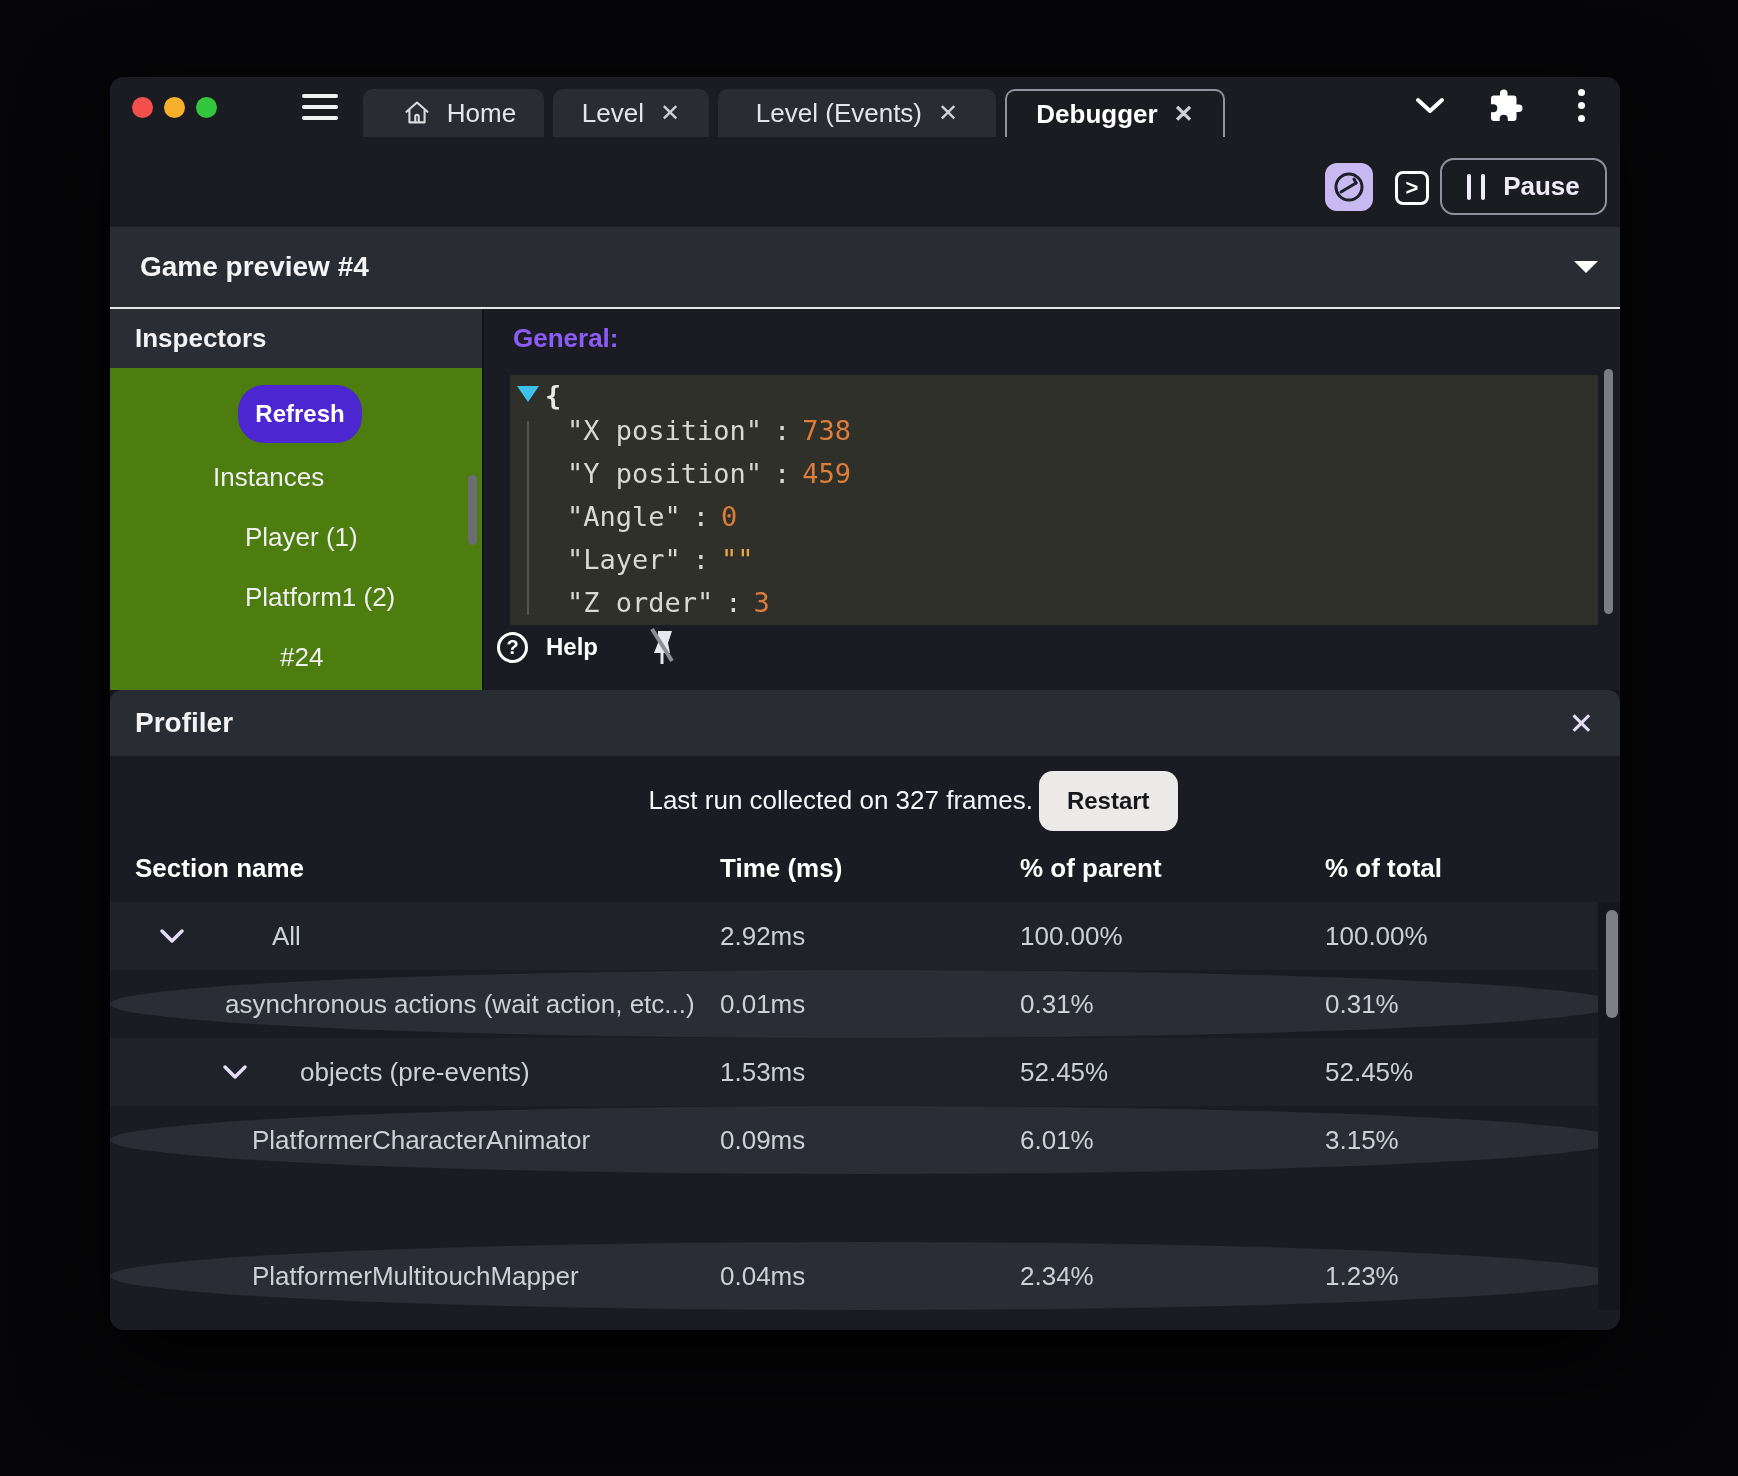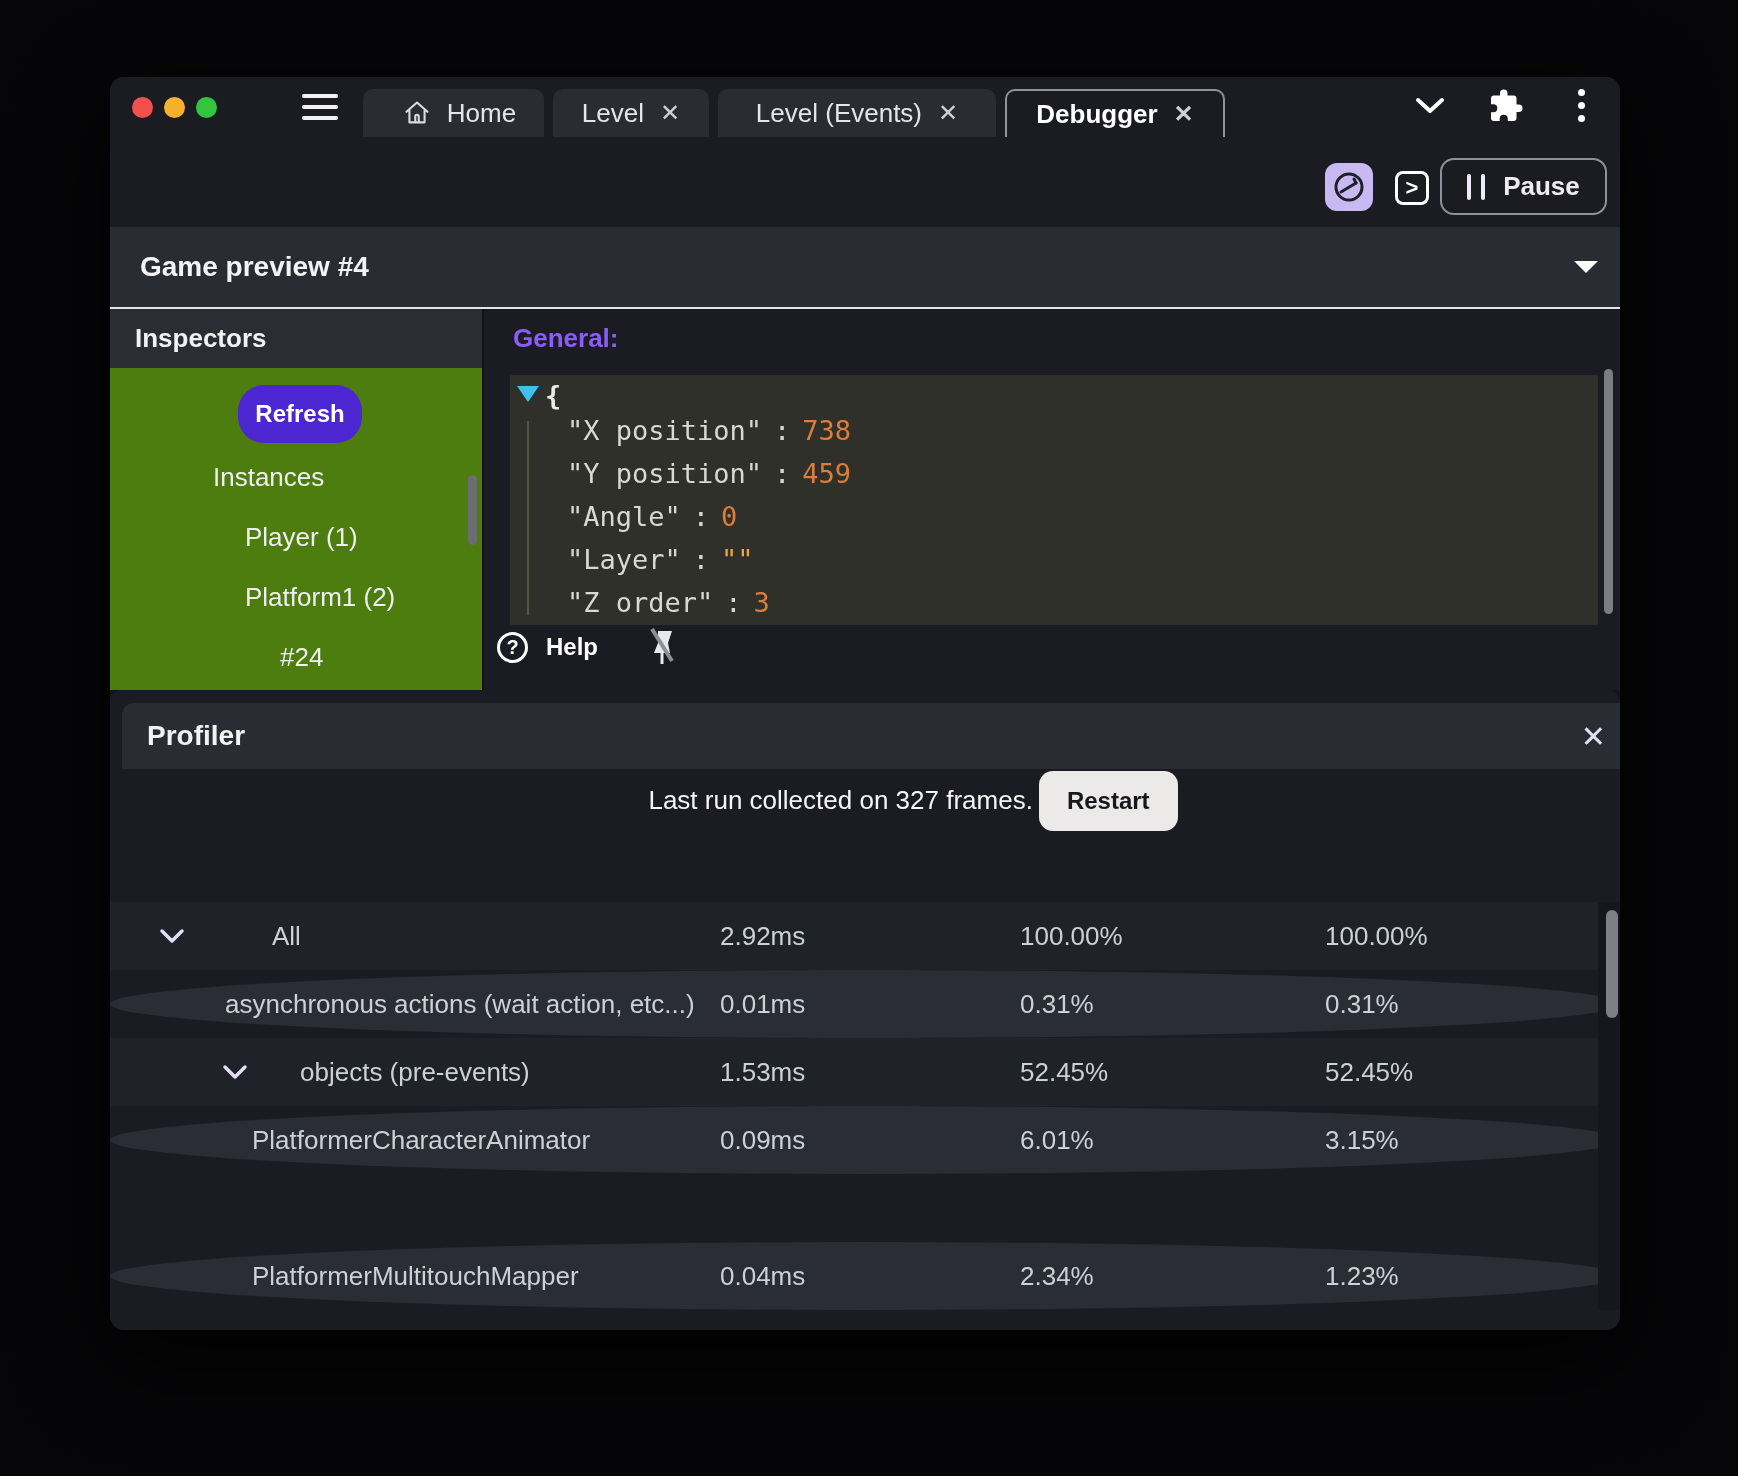--- a/index.html
+++ b/index.html
@@ -98,21 +98,21 @@
   .json-val{color:#dd7d3b;}
   .json-line.str .json-val{color:#eda53e;}
   .json-scroll-thumb{position:absolute;left:1120px;top:60px;width:9px;height:245px;border-radius:5px;background:#7c7d82;cursor:pointer;}
   .help-row{position:absolute;left:13px;top:318px;display:flex;align-items:center;gap:18px;}
   .help-icon{width:31px;height:31px;border-radius:50%;border:3px solid #ffffff;box-sizing:border-box;
     color:#ffffff;font-size:20px;font-weight:700;display:flex;align-items:center;justify-content:center;cursor:pointer;}
   .help-label{color:#ffffff;font-size:24px;font-weight:700;cursor:pointer;}
   .pin-slash{margin-left:28px;cursor:pointer;}
   
   .profiler{position:absolute;left:0;top:613px;width:100%;height:640px;background:#1b1c23;border-radius:12px 12px 0 0;}
-  .profiler-header{position:absolute;left:12px;top:0;width:100%;height:66px;background:#2a2c34;border-radius:12px 12px 0 0;margin-top:13px;}
+  .profiler-header{position:absolute;left:0;top:0;width:100%;height:66px;background:#2a2c34;border-radius:12px 12px 0 0;}
   .profiler-title{position:absolute;left:25px;top:0;height:66px;display:flex;align-items:center;
     color:#f2f2f4;font-size:28px;font-weight:600;}
   .profiler-close{position:absolute;right:26px;top:0;height:66px;display:flex;align-items:center;
     color:#e3def5;font-size:30px;cursor:pointer;}
   .status-row{position:absolute;left:0;top:66px;width:100%;height:89px;display:flex;align-items:center;justify-content:center;gap:6px;padding-left:48px;}
   .status-text{color:#f5f5f7;font-size:26px;}
   .restart-btn{height:60px;padding:0 28px;border:none;border-radius:14px;background:#eceae8;
     color:#17181c;font-size:24px;font-weight:700;cursor:pointer;font-family:"Liberation Sans", sans-serif;}
   .thead{position:absolute;left:0;top:155px;width:100%;height:57px;}
   .thead span{position:absolute;top:8px;color:#ffffff;font-size:26px;font-weight:700;}
@@ -279,20 +279,26 @@
     <div class="profiler-header">
       <span class="profiler-title">Profiler</span>
       <span class="profiler-close">✕</span>
     </div>
 
     <div class="status-row">
       <span class="status-text">Last run collected on 327 frames.</span>
       <button class="restart-btn">Restart</button>
     </div>
 
+    <div class="thead">
+      <span class="col-name">Section name</span>
+      <span class="col-time">Time (ms)</span>
+      <span class="col-parent">% of parent</span>
+      <span class="col-total">% of total</span>
+    </div>
 
     <div class="prow pr-0 dark">
       <svg class="row-chevron" width="26" height="16" viewBox="0 0 26 16">
         <polyline points="3,3 13,13 23,3" fill="none" stroke="#e2dcf5" stroke-width="3.5" stroke-linecap="round" stroke-linejoin="round"></polyline>
       </svg>
       <span class="cell-name">All</span>
       <span class="cell-time">2.92ms</span>
       <span class="cell-parent">100.00%</span>
       <span class="cell-total">100.00%</span>
     </div>

